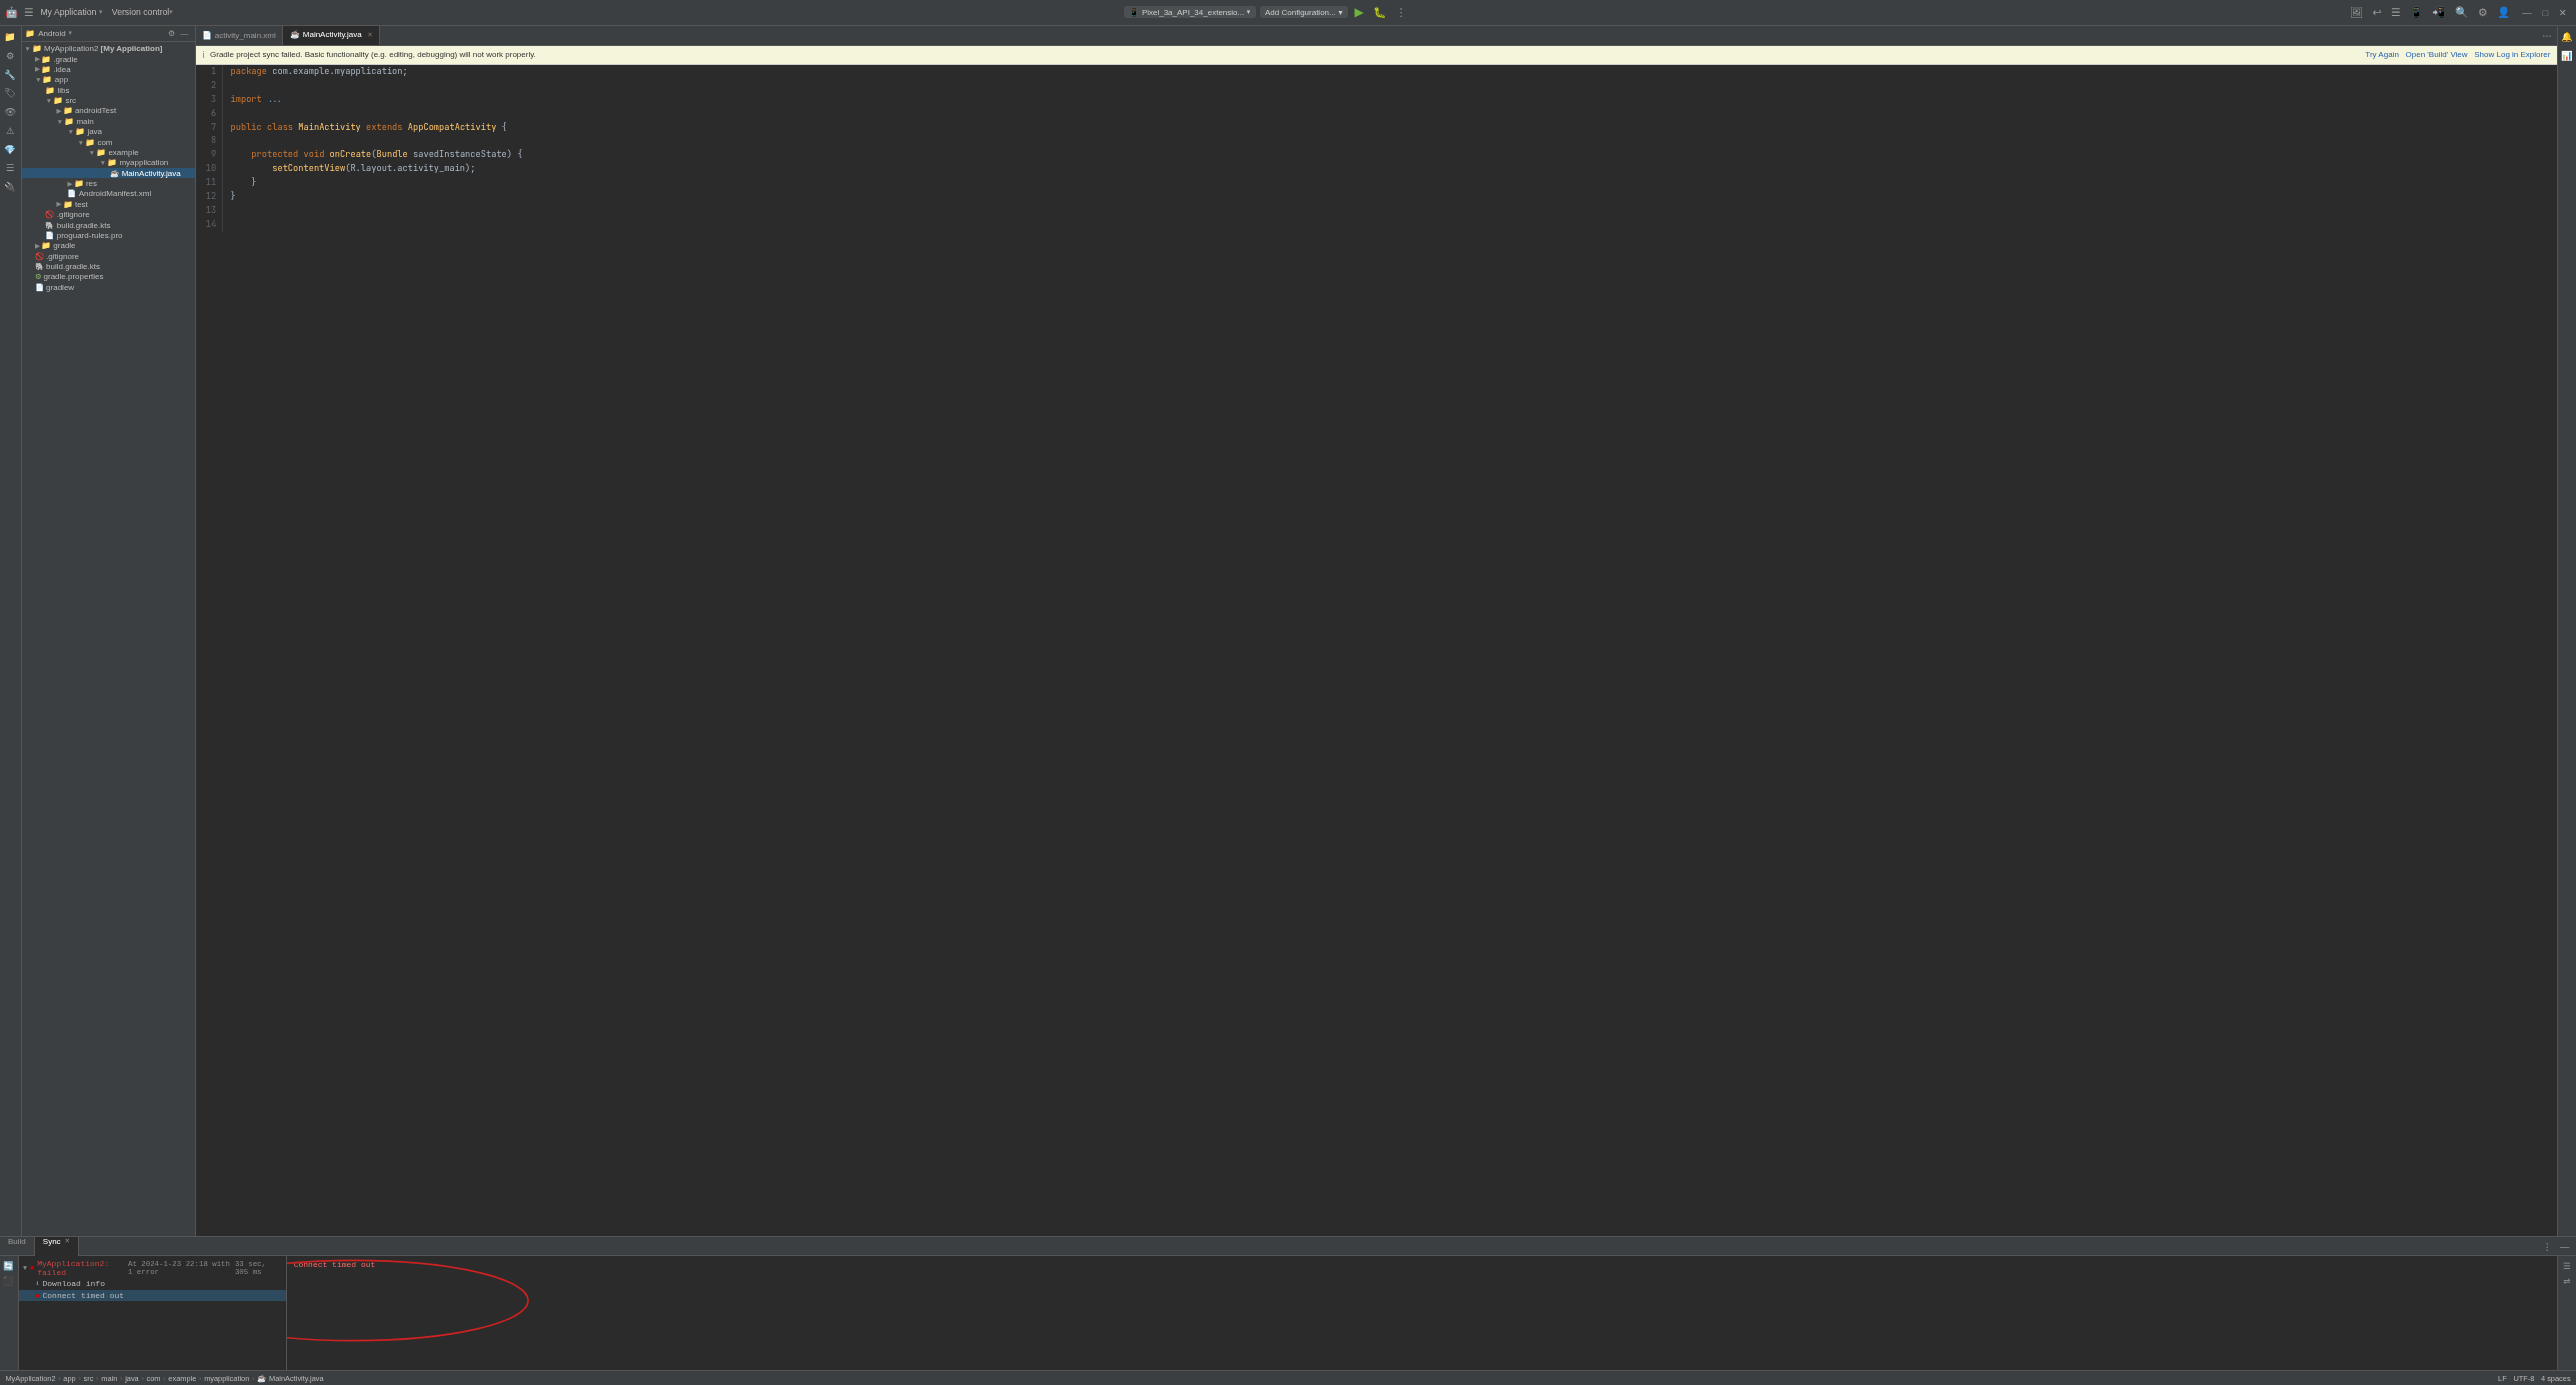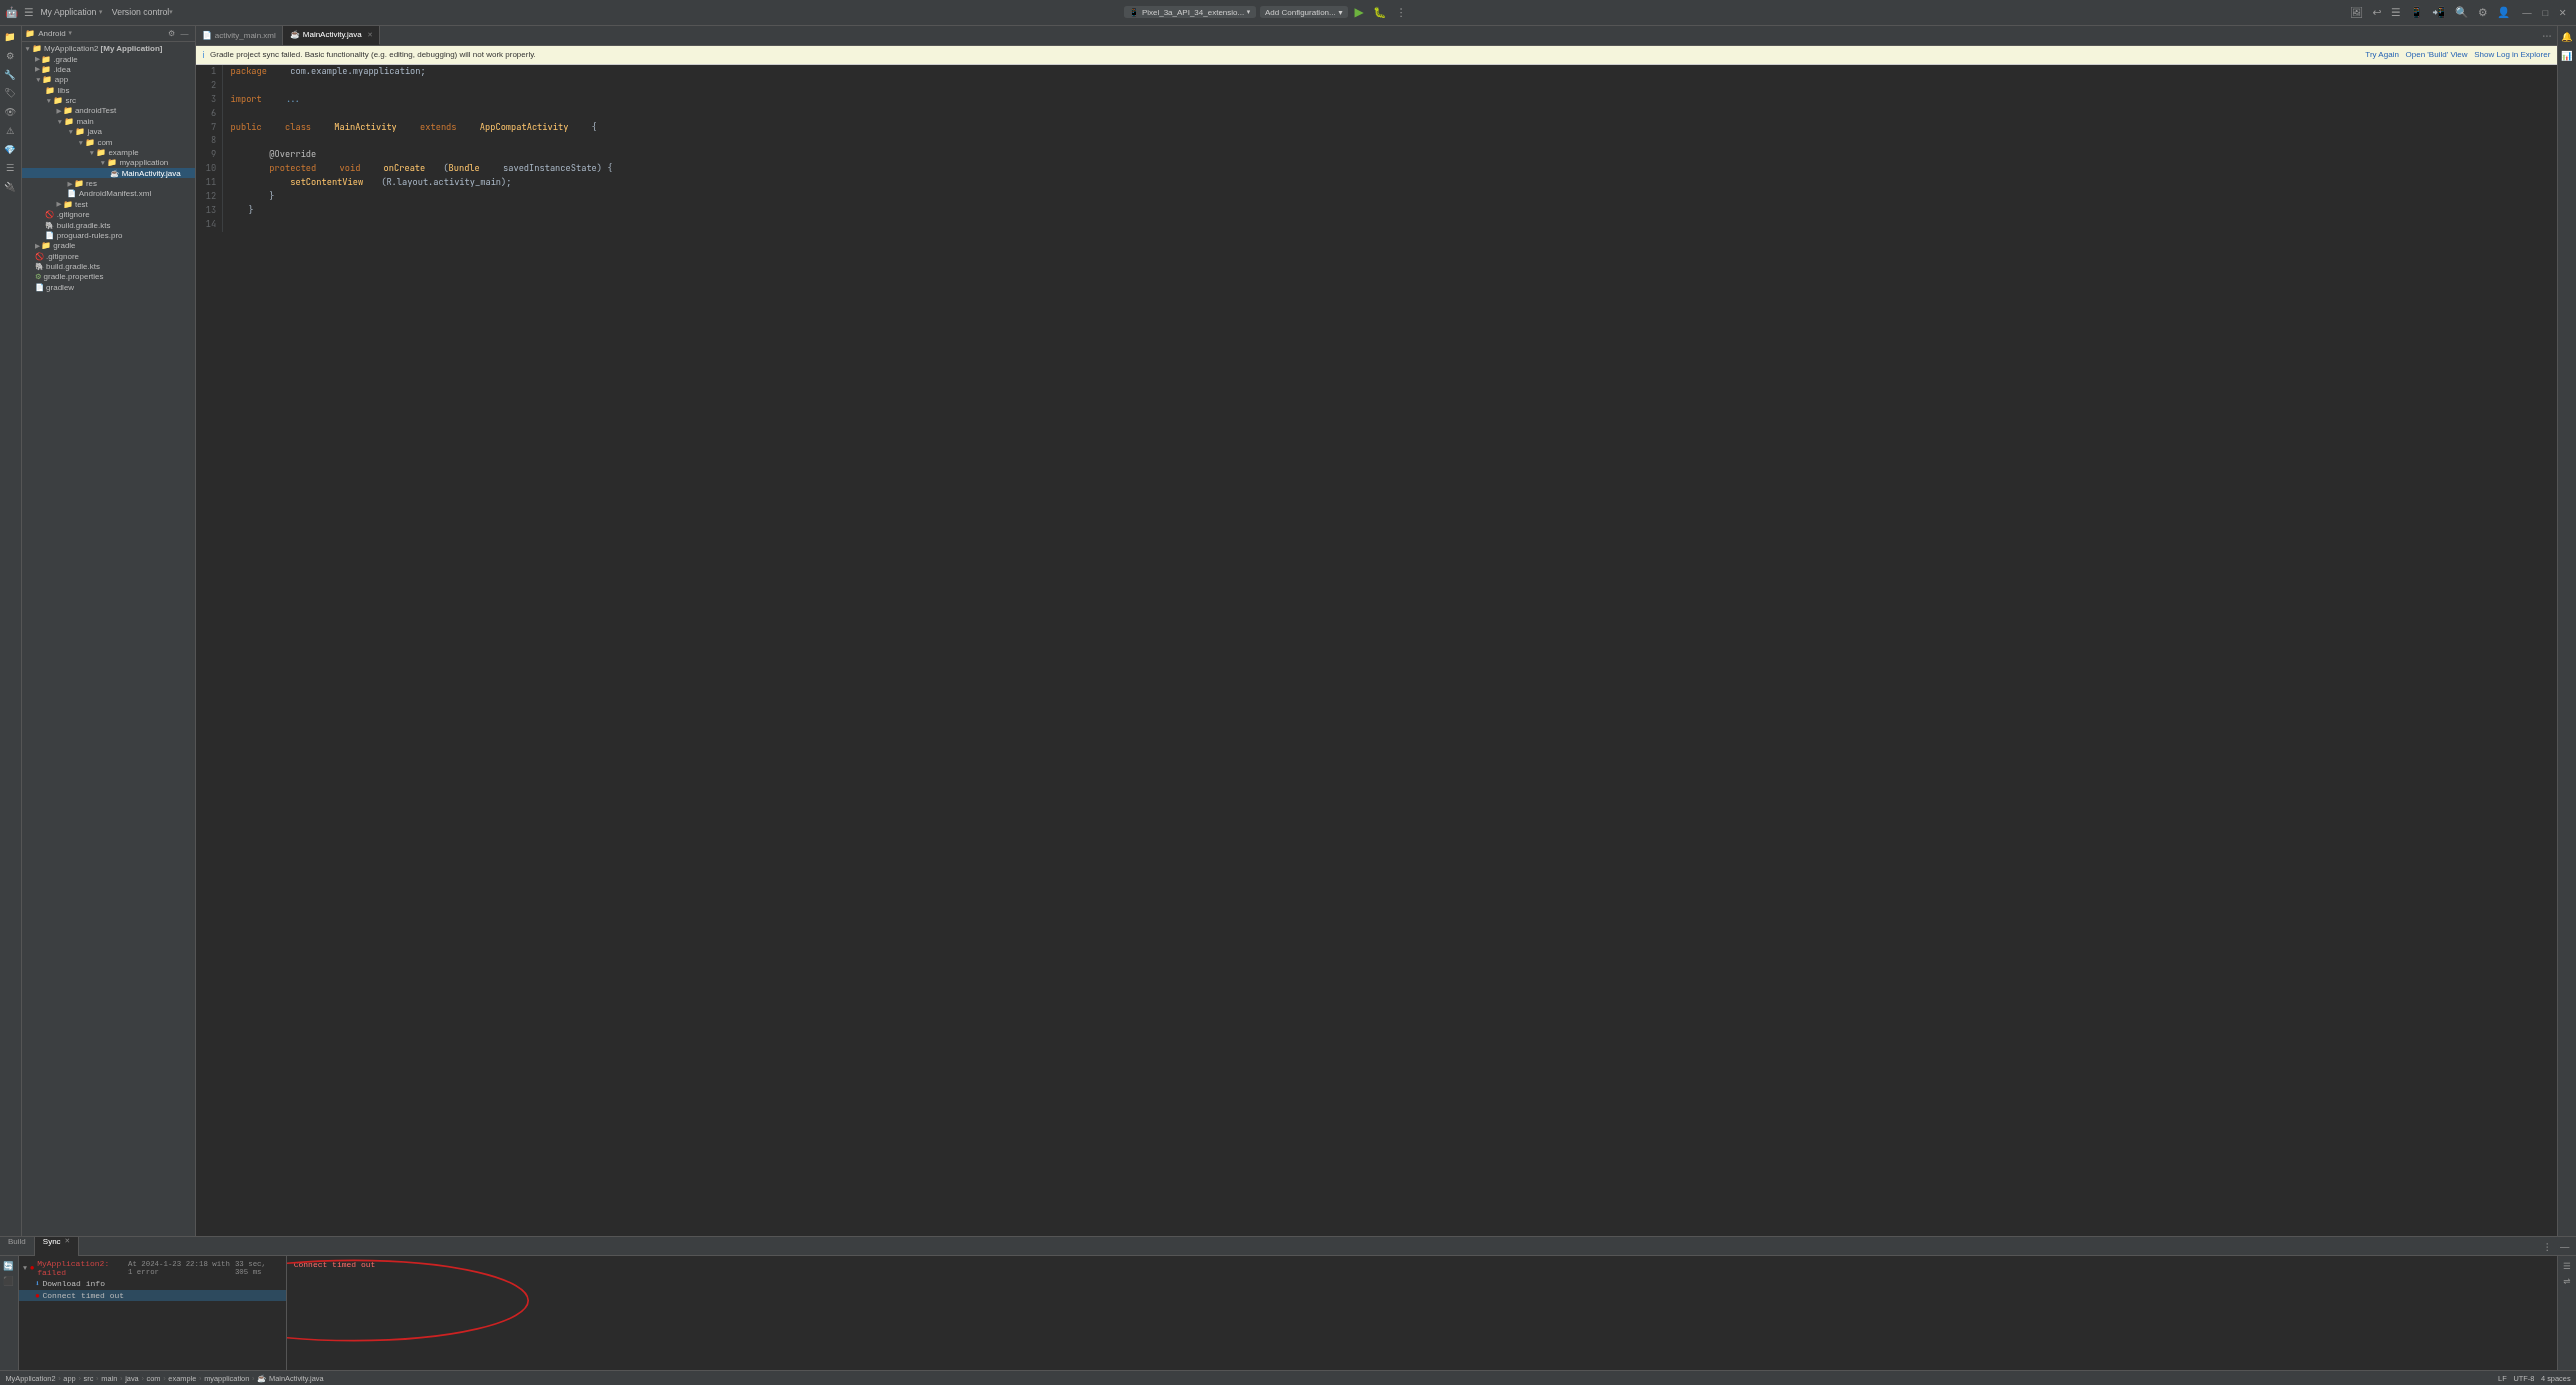--- a/index.html
+++ b/index.html
@@ -305,21 +305,21 @@
     .line-number { line-height: 1.6; }
     .code-lines {
       padding: 0 8px;
       flex: 1;
     }
     .code-line { line-height: 1.6; white-space: pre; }
     .kw { color: #cc7832; }
     .cls { color: #ffc66d; }
     .ann { color: #bbb; }
     .method { color: #ffc66d; }
-    .normal { color: #a9b7c6; padding-left: 18px; }
+    .normal { color: #a9b7c6; }
     .ellipsis { color: #6897bb; }
 
     
     .sidebar-icons-right {
       width: 19px;
       background: #3c3f41;
       display: flex;
       flex-direction: column;
       align-items: center;
       padding-top: 2.7px;
@@ -690,21 +690,20 @@
           <div class="line-number">13</div>
           <div class="line-number">14</div>
         </div>
         <div class="code-lines">
           <div class="code-line"><span class="kw">package</span><span class="normal"> com.example.myapplication;</span></div>
           <div class="code-line">&nbsp;</div>
           <div class="code-line"><span class="kw">import</span><span class="normal"> </span><span class="ellipsis">...</span></div>
           <div class="code-line">&nbsp;</div>
           <div class="code-line"><span class="kw">public</span><span class="normal"> </span><span class="kw">class</span><span class="normal"> </span><span class="cls">MainActivity</span><span class="normal"> </span><span class="kw">extends</span><span class="normal"> </span><span class="cls">AppCompatActivity</span><span class="normal"> {</span></div>
           <div class="code-line">&nbsp;</div>
-          <div class="code-line"><span class="normal">    </span><span class="ann">@Override</span></div>
           <div class="code-line"><span class="normal">    </span><span class="kw">protected</span><span class="normal"> </span><span class="kw">void</span><span class="normal"> </span><span class="method">onCreate</span><span class="normal">(</span><span class="cls">Bundle</span><span class="normal"> savedInstanceState) {</span></div>
           <div class="code-line"><span class="normal">        </span><span class="method">setContentView</span><span class="normal">(R.layout.activity_main);</span></div>
           <div class="code-line"><span class="normal">    }</span></div>
           <div class="code-line"><span class="normal">}</span></div>
         </div>
       </div>
     </div>
   </div>
 
   <div class="sidebar-icons-right">

